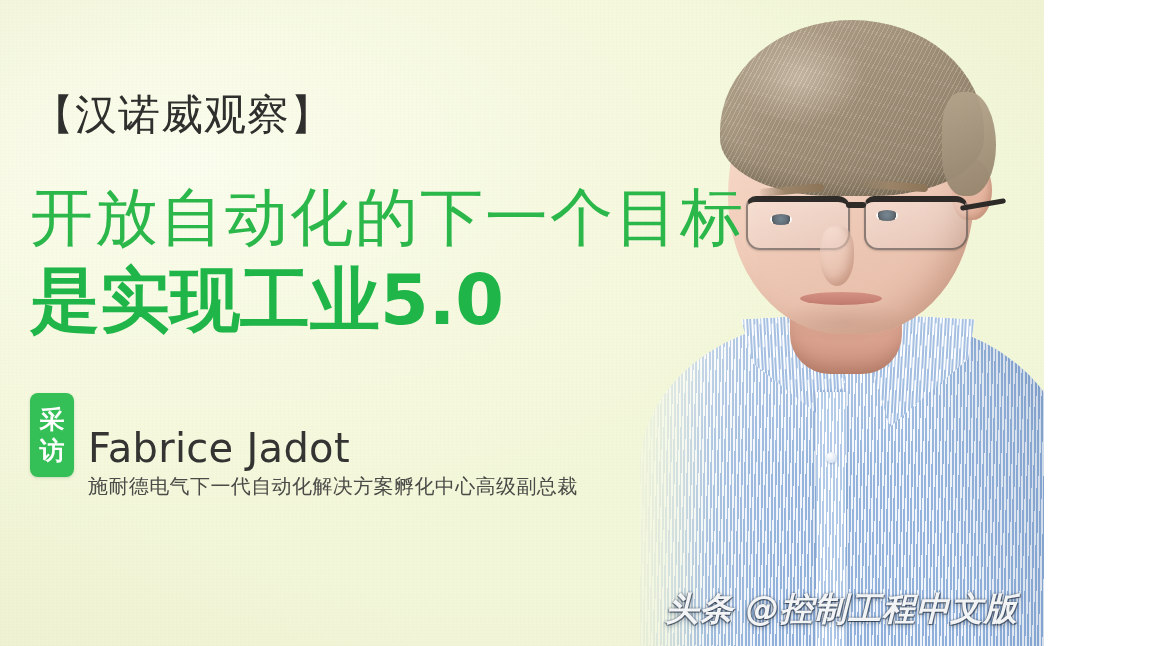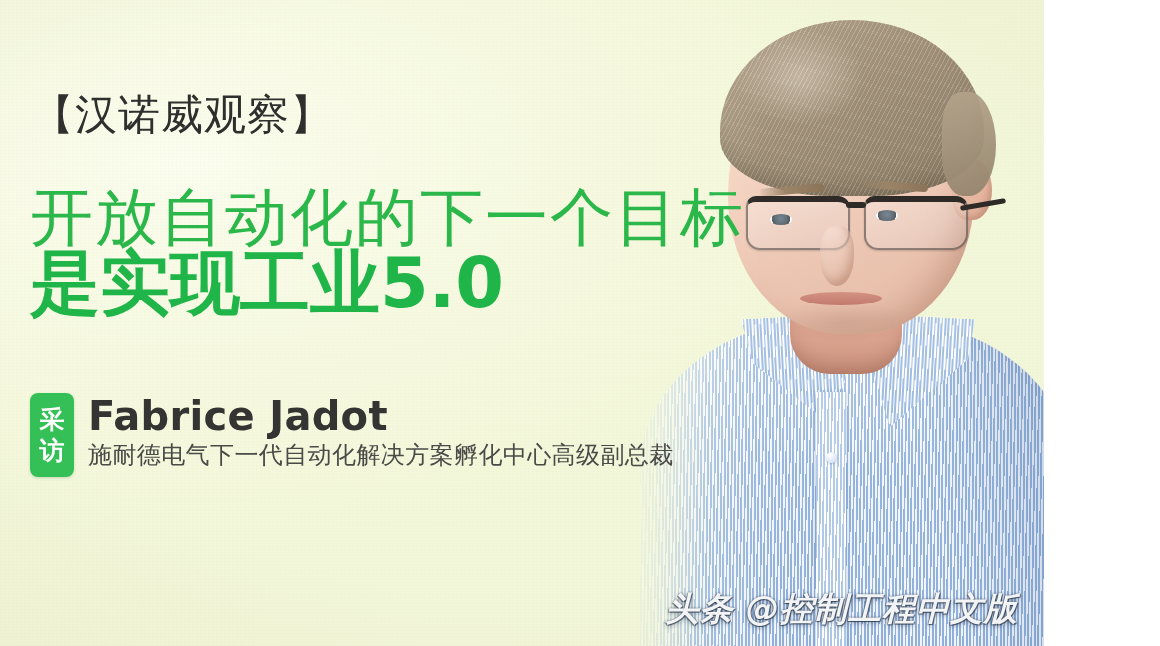--- a/index.html
+++ b/index.html
@@ -288,21 +288,21 @@
     font-size: 63px;
     line-height: 1;
     letter-spacing: 2px;
     color: #2cb74b;
     font-weight: 400;
     white-space: nowrap;
   }
   .headline-2 {
     position: absolute;
     left: 30px;
-    top: 248px;
+    top: 265px;
     font-family: "DejaVu Sans", "Liberation Sans", sans-serif;
     font-size: 70px;
     line-height: 1;
     letter-spacing: 0px;
     color: #1fb548;
     font-weight: 700;
     white-space: nowrap;
   }
 
   
@@ -330,30 +330,31 @@
     flex: 0 0 auto;
     box-shadow: 0 1px 3px rgba(40,120,60,.22);
   }
   .byline-text {
     margin-left: 14px;
     padding-top: 2px;
   }
   .person-name {
     font-family: "DejaVu Sans", "Liberation Sans", sans-serif;
     font-size: 40px;
-    font-weight: 700;
+    font-weight: 400;
     color: #343433;
     line-height: 1.05;
     letter-spacing: .3px;
     white-space: nowrap;
+    margin-top: 32px;
   }
   .person-title {
     margin-top: 6px;
-    font-family: Liberation Mono, monospace;
-    font-size: 24px;
+    font-family: Liberation Sans, sans-serif;
+    font-size: 20px;
     font-weight: 400;
     color: #4a4a47;
     letter-spacing: .4px;
     line-height: 1.15;
     white-space: nowrap;
   }
 
   
   .watermark {
     position: absolute;

